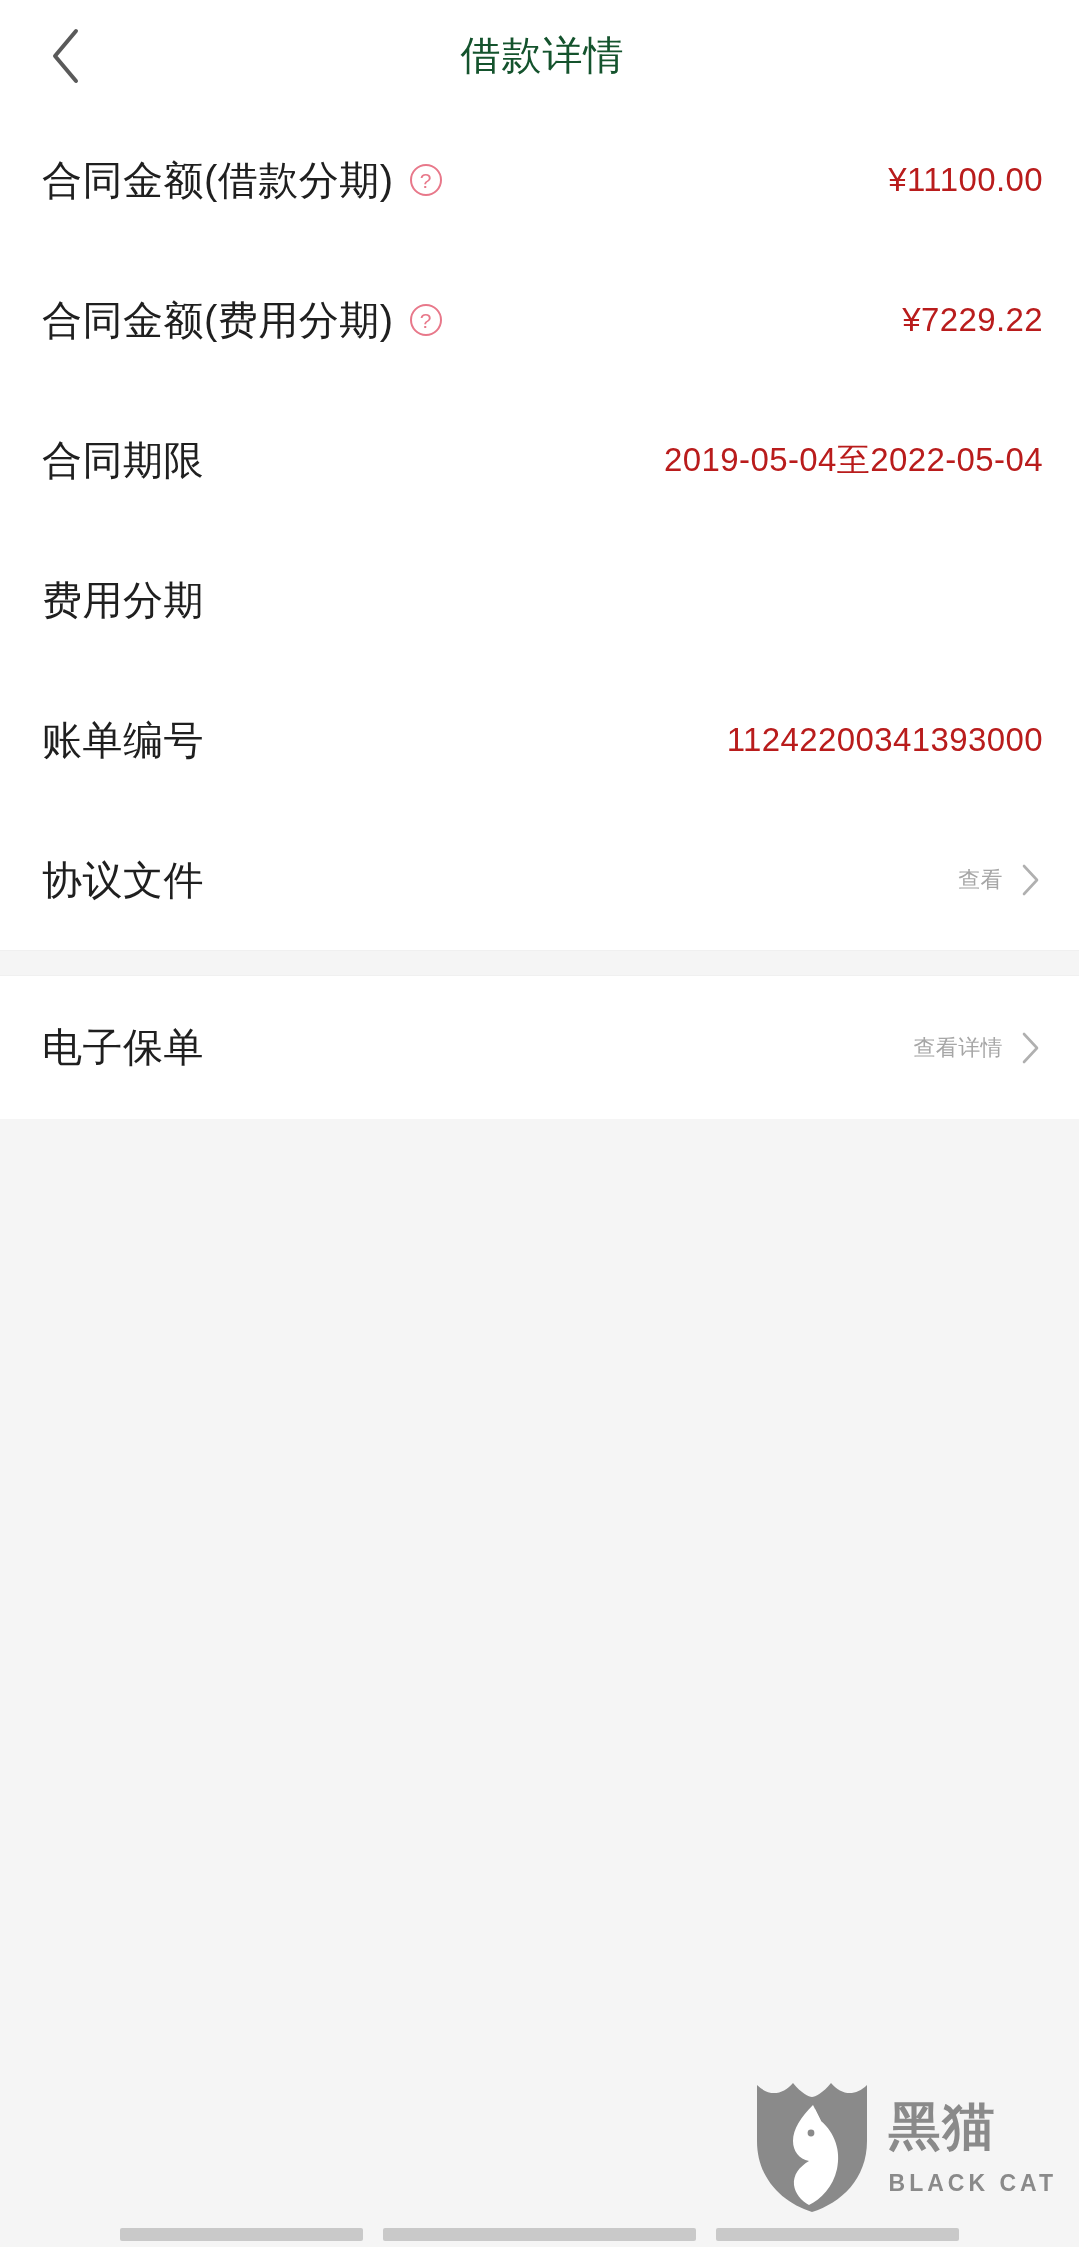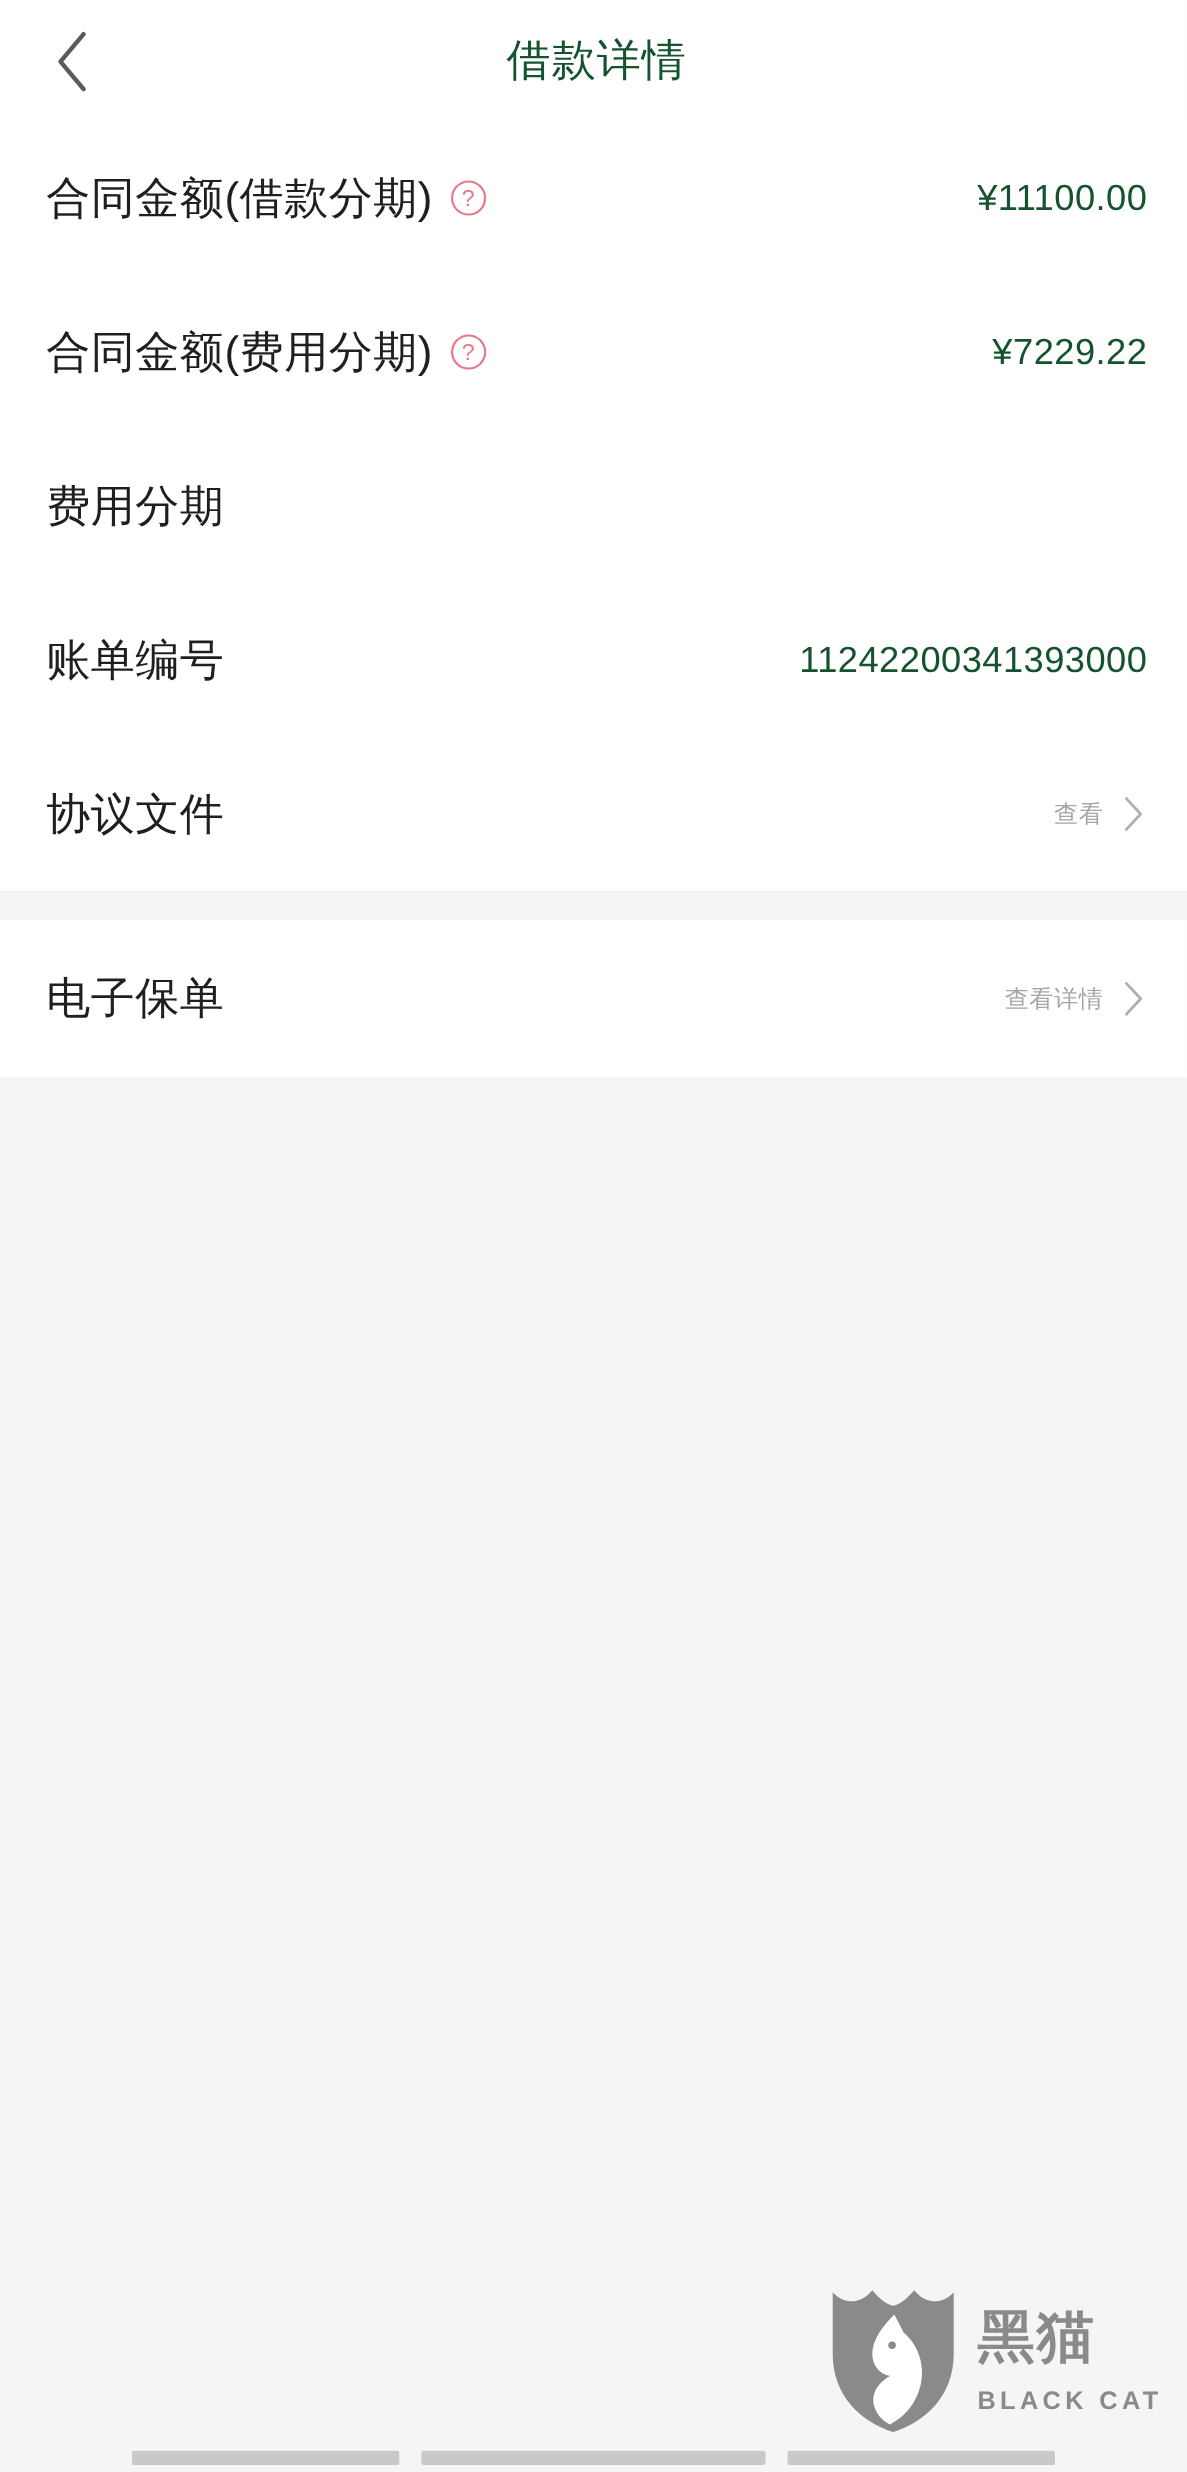--- a/index.html
+++ b/index.html
@@ -118,21 +118,21 @@
   }
 
   .row-right {
     display: flex;
     align-items: center;
     gap: 14px;
     flex: 0 0 auto;
   }
   .row-value {
     font-size: 33px;
-    color: #14532d;
+    color: #b91c1c;
     letter-spacing: 0.4px;
     white-space: nowrap;
     text-align: right;
   }
   .row-action {
     font-size: 22px;
     color: #a6a6a6;
     letter-spacing: 0.4px;
     white-space: nowrap;
   }
@@ -243,20 +243,28 @@
     <div class="row">
       <div class="row-left">
         <span class="row-label">合同金额(费用分期)</span>
         <span class="help-icon">?</span>
       </div>
       <div class="row-right">
         <span class="row-value">¥7229.22</span>
       </div>
     </div>
 
+    <div class="row">
+      <div class="row-left">
+        <span class="row-label">合同期限</span>
+      </div>
+      <div class="row-right">
+        <span class="row-value">2019-05-04至2022-05-04</span>
+      </div>
+    </div>
 
     <div class="row">
       <div class="row-left">
         <span class="row-label">费用分期</span>
       </div>
     </div>
 
     <div class="row">
       <div class="row-left">
         <span class="row-label">账单编号</span>

